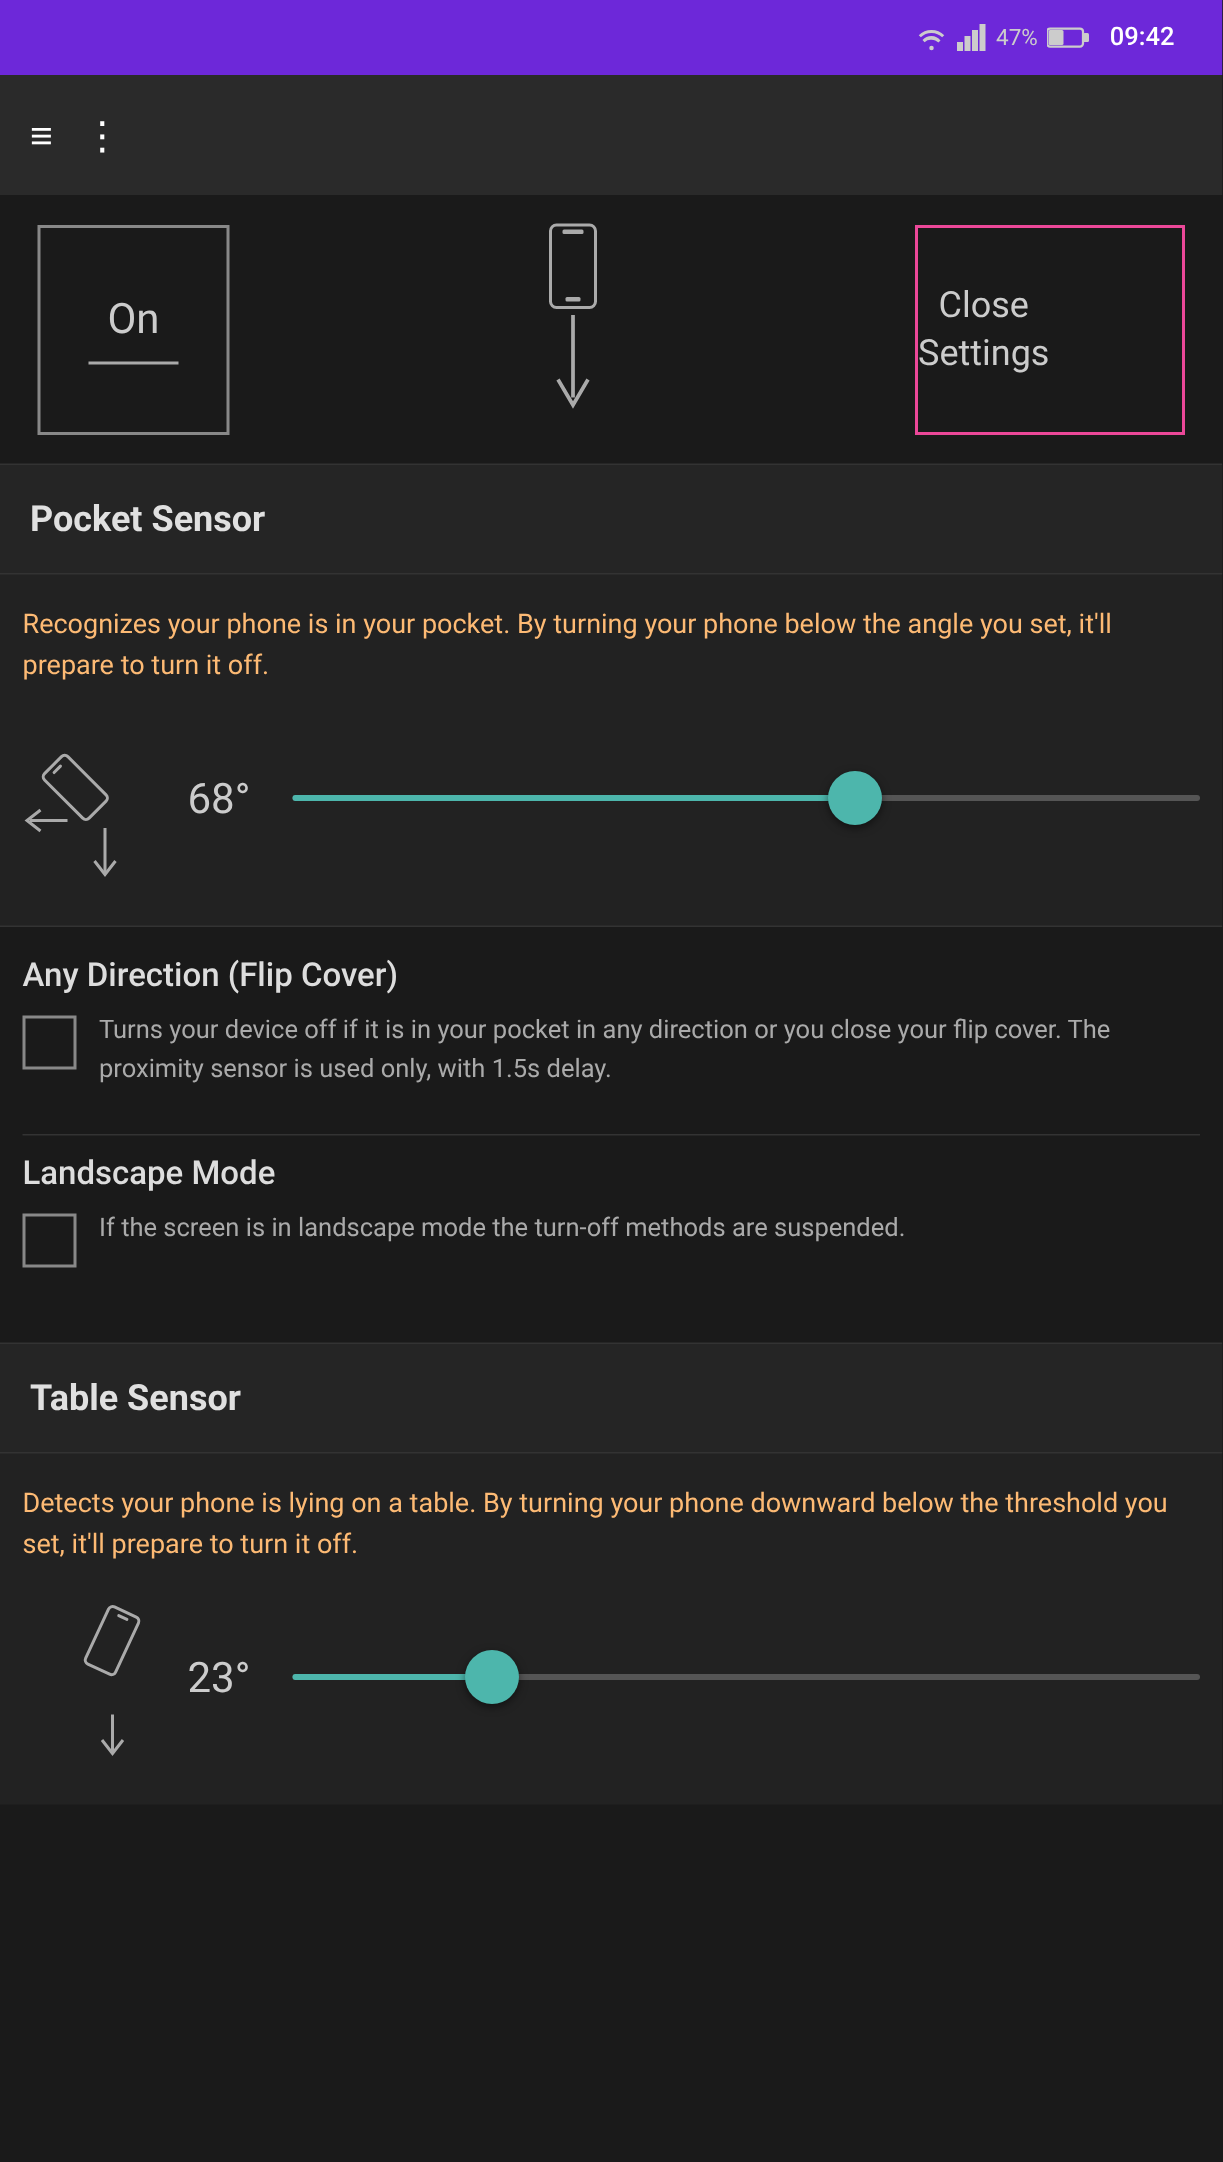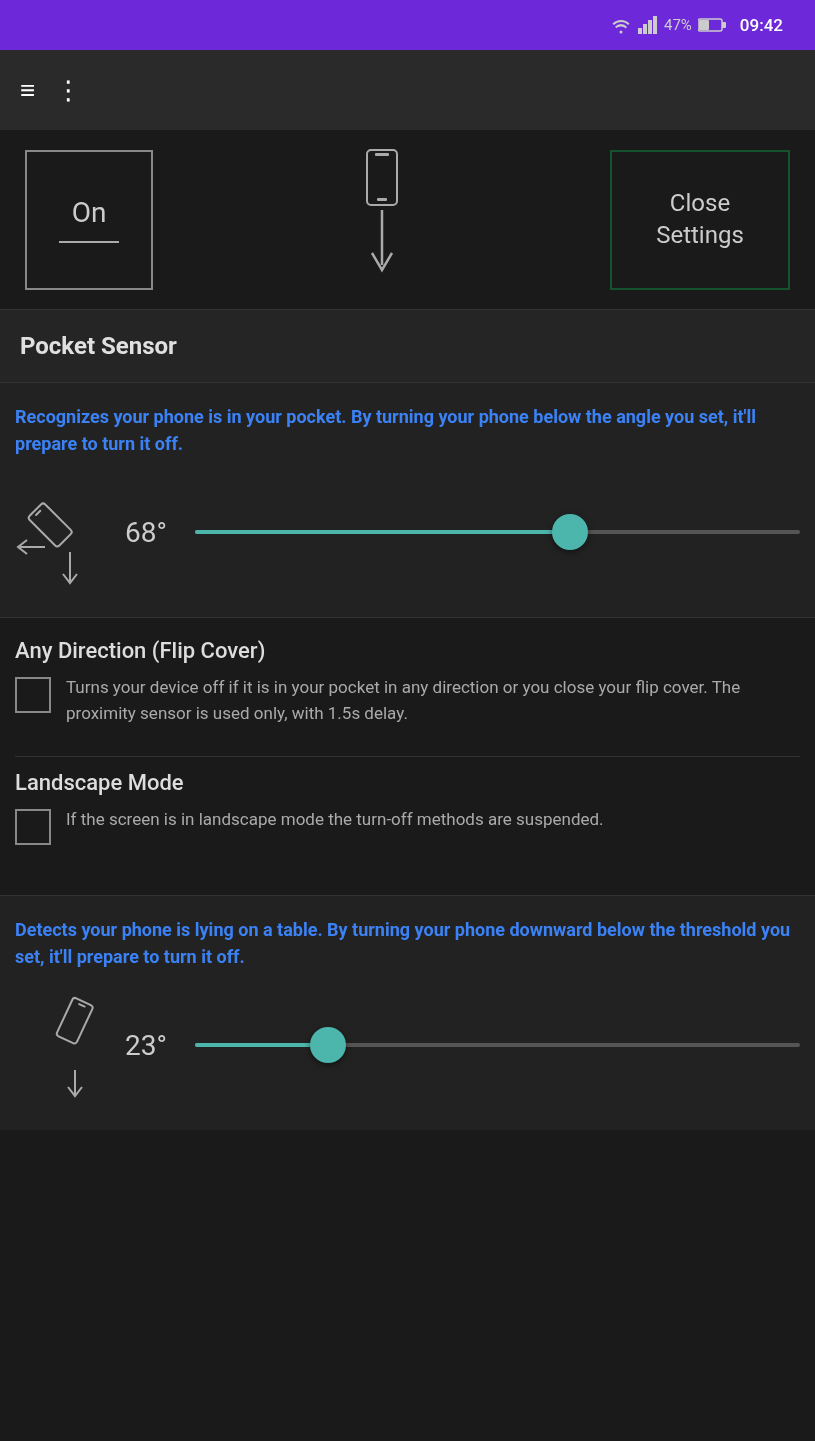--- a/index.html
+++ b/index.html
@@ -101,25 +101,25 @@
     }
     .phone-animation {
       display: flex;
       flex-direction: column;
       align-items: center;
       gap: 0;
     }
     .close-settings-button {
       width: 180px;
       height: 140px;
-      border: 2px solid #14532d;
+      border: 2px solid #ec4899;
       background: transparent;
       display: flex;
       align-items: center;
-      justify-content: center;
+      justify-content: flex-start;
       cursor: pointer;
     }
     .close-settings-text {
       font-size: 24px;
       color: #ccc;
       text-align: center;
       line-height: 1.3;
     }
 
     
@@ -138,24 +138,23 @@
       color: #e0e0e0;
       text-align: center;
       font-weight: 700;
     }
 
     .section-body {
       padding: 20px 15px;
     }
     .description-text {
       font-size: 18px;
-      color: #3b82f6;
+      color: #fdba74;
       line-height: 1.5;
       margin-bottom: 20px;
-      font-weight: bold;
     }
 
     
     .slider-row {
       display: flex;
       align-items: center;
       margin: 10px 0;
     }
     .angle-icon {
       width: 110px;
@@ -352,20 +351,23 @@
     <div class="checkbox-row">
       <div class="checkbox"></div>
       <span class="item-desc">If the screen is in landscape mode the turn-off methods are suspended.</span>
     </div>
   </div>
 </div>
 
 <div class="divider"></div>
 
 <div class="table-sensor-section">
+  <div class="section-header">
+    <span class="section-title">Table Sensor</span>
+  </div>
   <div class="section-body">
     <p class="description-text">Detects your phone is lying on a table. By turning your phone downward below the threshold you set, it'll prepare to turn it off.</p>
     <div class="slider-row">
 
       <svg class="angle-icon" viewBox="0 0 110 110">
 
         <g transform="rotate(25, 55, 55)">
           <rect x="38" y="10" width="22" height="42" rx="3" stroke="#aaa" stroke-width="2" fill="none"></rect>
           <rect x="45" y="13" width="8" height="2" rx="1" fill="#aaa"></rect>
         </g>

